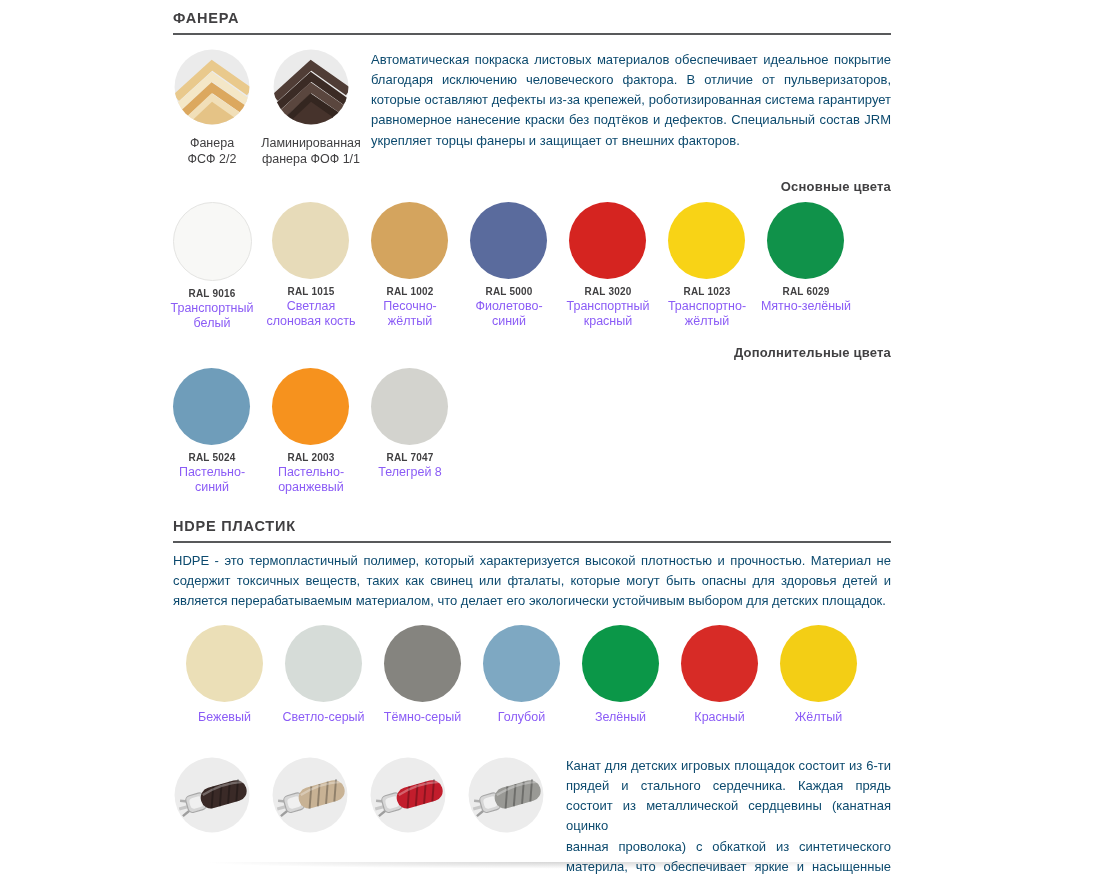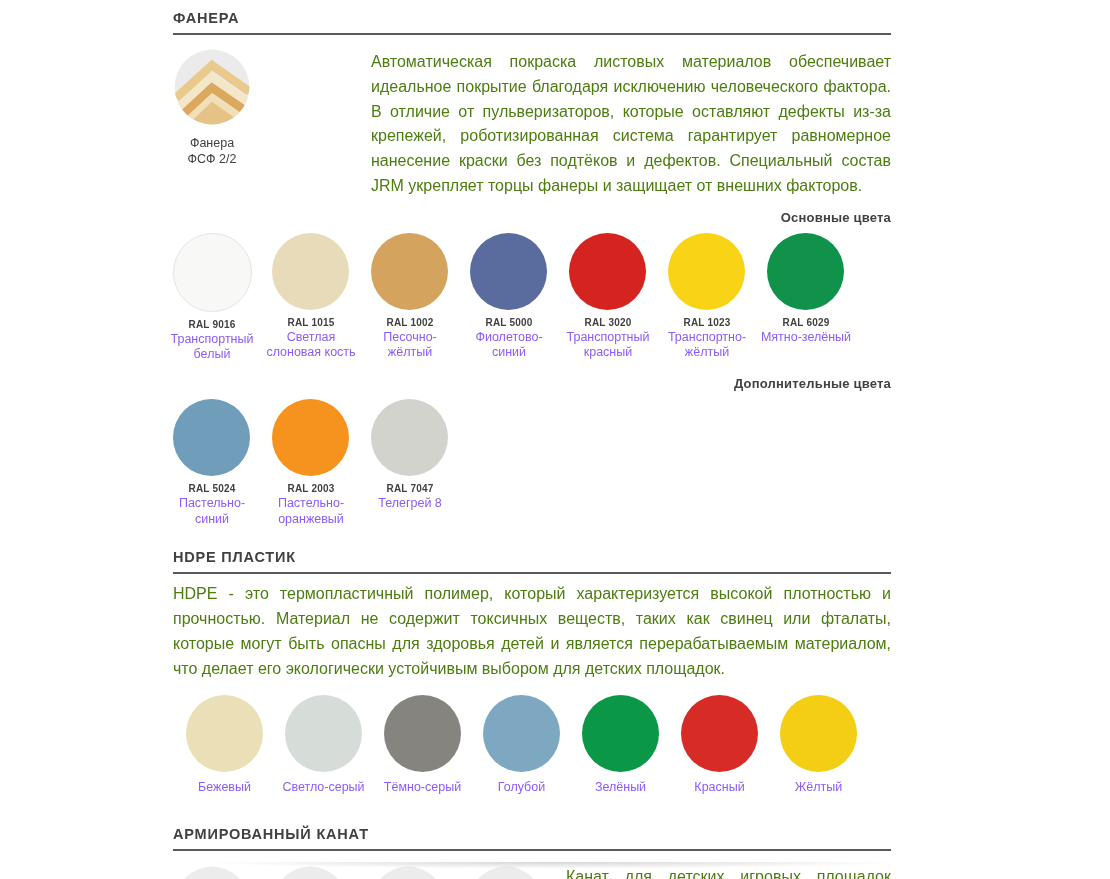--- a/index.html
+++ b/index.html
@@ -13,21 +13,21 @@
 
   .section-title{
     font-size:14.5px;font-weight:bold;letter-spacing:0.8px;color:#414042;
     padding-bottom:7px;border-bottom:2px solid #58595b;
   }
   .fanera{padding-top:10px;}
   .hdpe{margin-top:22px;}
   .rope{margin-top:30px;}
 
   .para{
-    font-size:16px;line-height:1.55;color:#4d7c0f;text-align:justify;
+    font-size:13px;line-height:1.55;color:#0c4a6e;text-align:justify;
     white-space:pre-line;
   }
 
   .row-split{display:flex;margin-top:13px;}
   .samples-2{width:198px;flex:none;display:flex;}
   .fanera .para{flex:1;margin-top:2px;}
 
   .cell{width:99px;flex:none;text-align:center;}
   .circle-img{width:78px;height:78px;display:block;}
   .sample-label{
@@ -90,20 +90,39 @@
                 <path d="M8,75 L50,37 L95,69" stroke="#F4E7C7" stroke-width="10" fill="none"></path>
                 <path d="M12,86 L50,51 L92,80" stroke="#DCA85E" stroke-width="11" fill="none"></path>
                 <path d="M16,97 L50,65 L90,92" stroke="#F1DFB8" stroke-width="11" fill="none"></path>
                 <polygon points="16,101 50,69 90,97 90,112 16,112" fill="#E5C386"></polygon>
               </g>
             </svg>
             <div class="sample-label">Фанера
 ФСФ 2/2</div>
           </div>
 
+          <div class="cell">
+            <svg class="circle-img" viewBox="0 0 100 100">
+              <defs>
+                  <clipPath id="ply1c">
+                    <circle cx="50" cy="50" r="48"></circle>
+                  </clipPath>
+                </defs>
+              <circle cx="50" cy="50" r="48" fill="#EBEBEB"></circle>
+              <g clip-path="url(#ply1c)">
+                <path d="M4,64 L50,22 L98,56" stroke="#503D36" stroke-width="11" fill="none"></path>
+                <path d="M8,75 L50,37 L95,69" stroke="#3B2B25" stroke-width="10" fill="none"></path>
+                <path d="M12,86 L50,51 L92,80" stroke="#5A463E" stroke-width="11" fill="none"></path>
+                <path d="M16,97 L50,65 L90,92" stroke="#342620" stroke-width="11" fill="none"></path>
+                <polygon points="16,101 50,69 90,97 90,112 16,112" fill="#46332C"></polygon>
+              </g>
+            </svg>
+            <div class="sample-label">Ламинированная
+фанера ФОФ 1/1</div>
+          </div>
 
         </div>
         <div class="para">Автоматическая покраска листовых материалов обеспечивает идеальное покрытие благодаря исключению человеческого фактора. В отличие от пульверизаторов, которые оставляют дефекты из-за крепежей, роботизированная система гарантирует равномерное нанесение краски без подтёков и дефектов. Специальный состав JRM укрепляет торцы фанеры и защищает от внешних факторов.</div>
       </div>
 
       <div class="sub-heading mt-main">Основные цвета</div>
 
       <div class="swatch-grid">
         <div class="cell">
           <div class="swatch" style="background: rgb(248, 248, 246); border: 1px solid rgb(228, 228, 226);"></div>
@@ -201,21 +220,20 @@
           <div class="cname">Красный</div>
         </div>
         <div class="cell">
           <div class="swatch" style="background: rgb(243, 206, 21);"></div>
           <div class="cname">Жёлтый</div>
         </div>
       </div>
     </div>
 
     <div class="rope">
-      <div class="section-title">АРМИРОВАННЫЙ КАНАТ</div>
 
       <div class="rope-row">
         <div class="ropes-4">
 
           <div class="rope-cell">
             <svg class="circle-img" width="76" height="76" viewBox="0 0 100 100">
               <defs>
                   <clipPath id="ropec0">
                     <circle cx="50" cy="50" r="48"></circle>
                   </clipPath>

